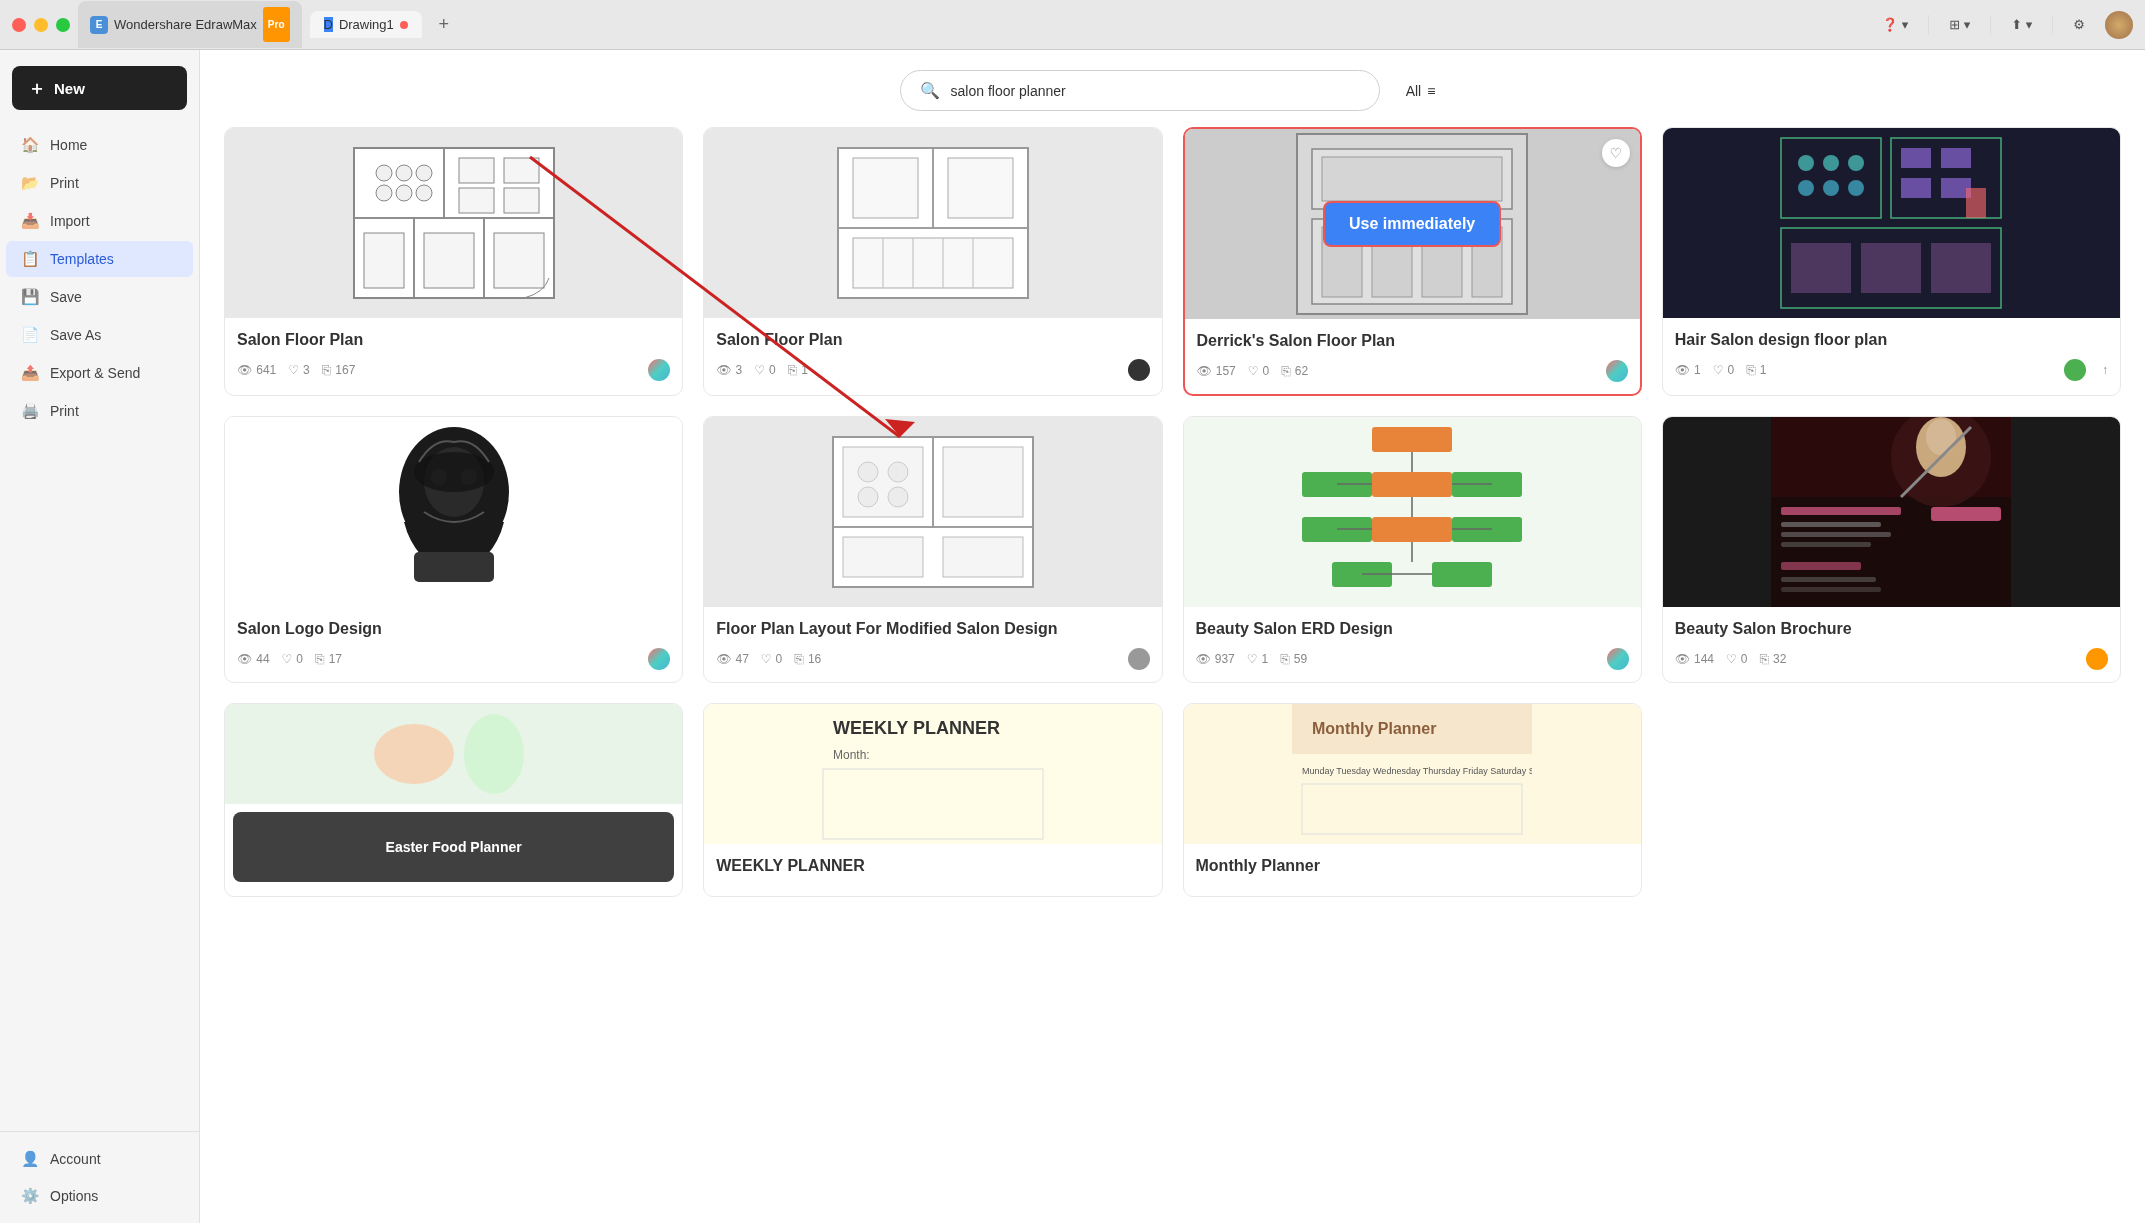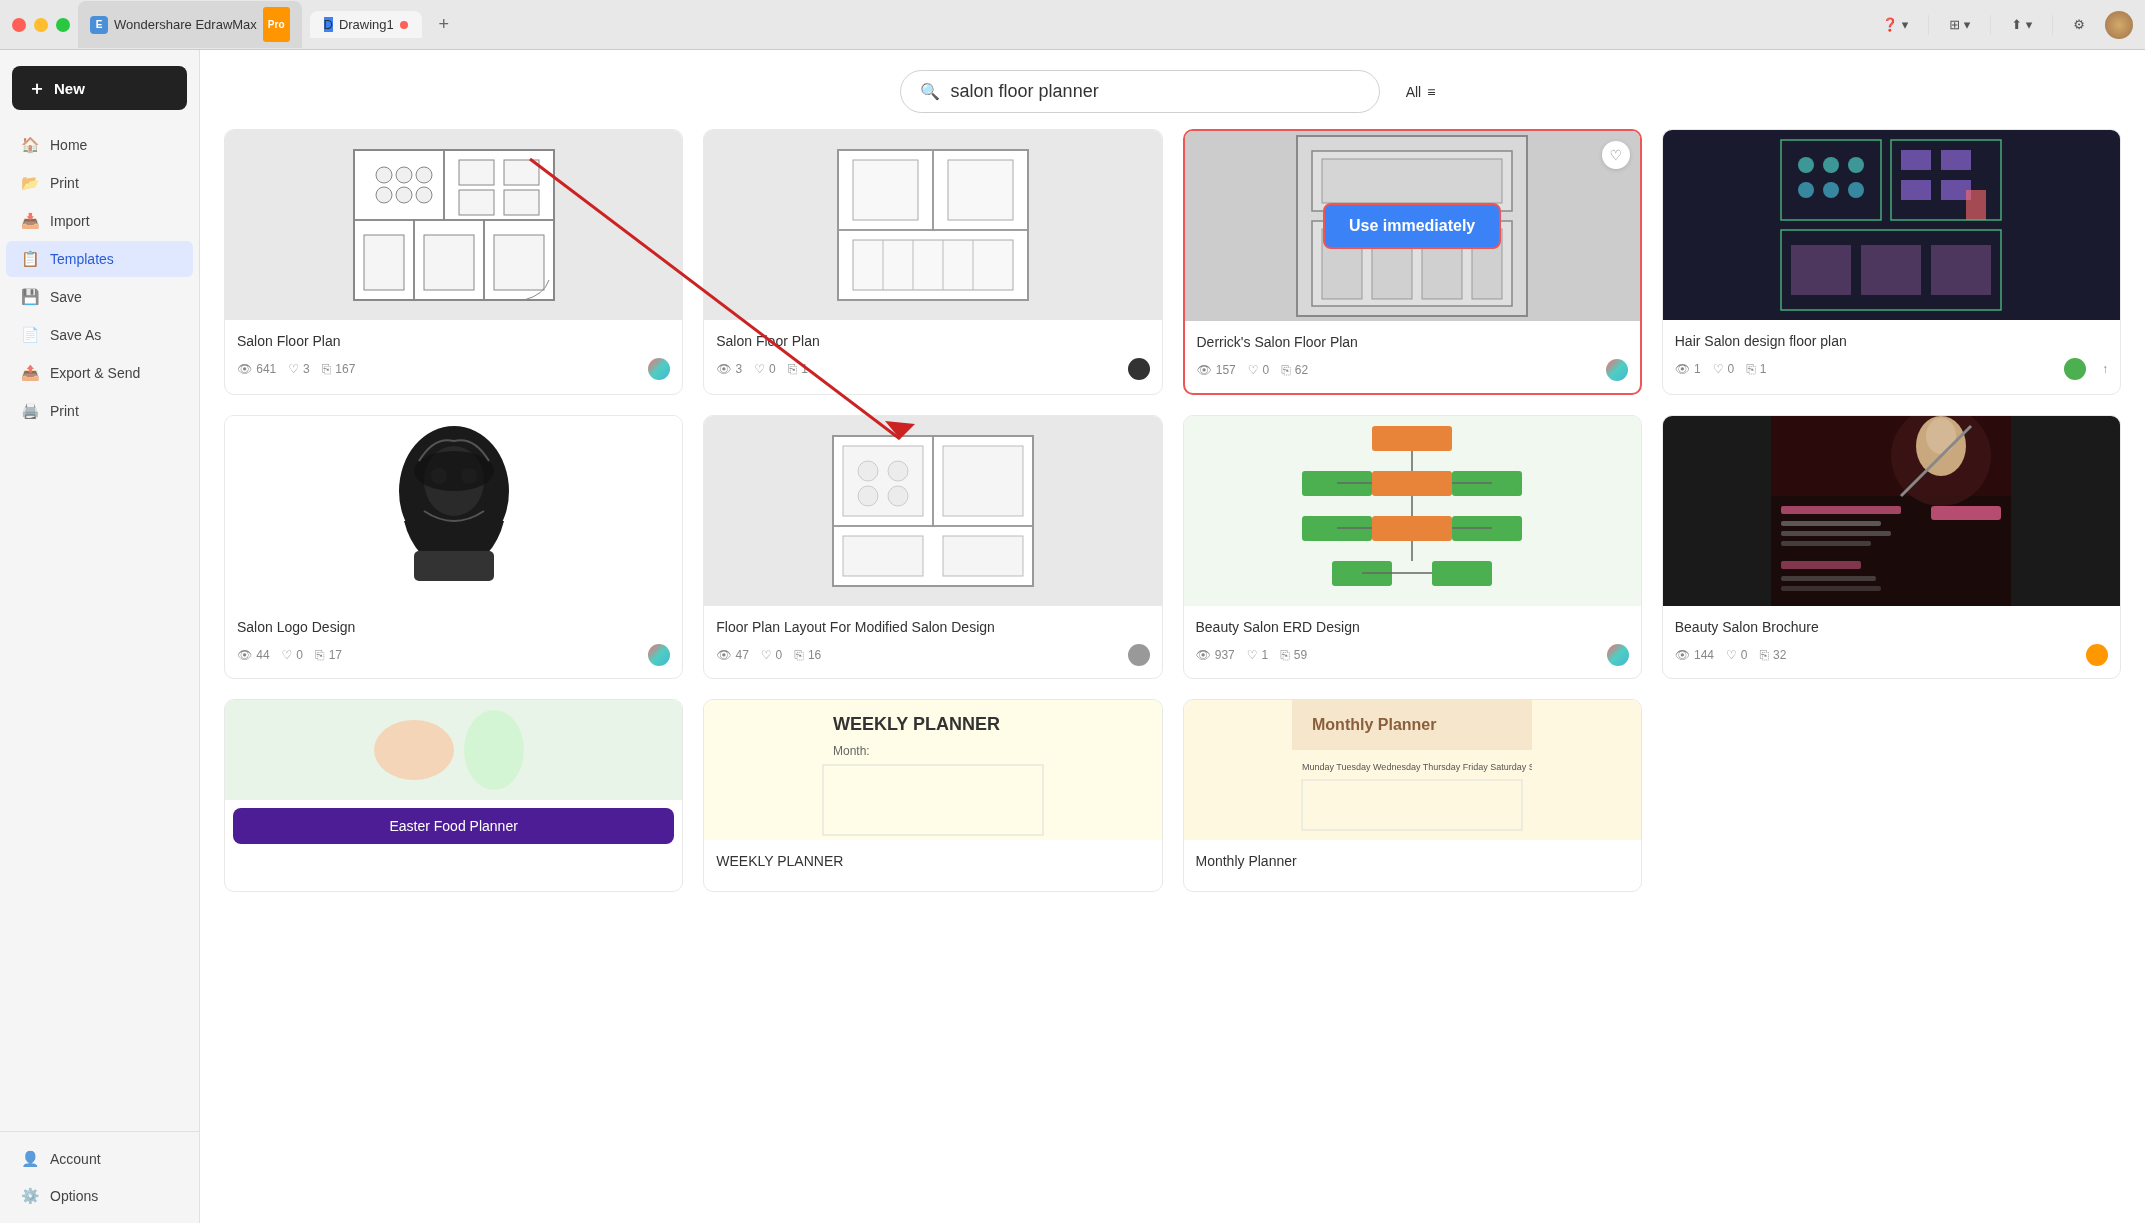--- a/index.html
+++ b/index.html
@@ -95,21 +95,21 @@
       position: relative;
     }
     .search-box {
       display: flex; align-items: center;
       border: 1.5px solid #d0d0d0; border-radius: 24px;
       padding: 10px 20px; gap: 10px;
       width: 480px; background: white;
     }
     .search-icon { color: #888; font-size: 16px; }
     .search-input {
-      border: none; outline: none; font-size: 18px; color: #333;
+      border: none; outline: none; font-size: 14px; color: #333;
       flex: 1; background: transparent;
     }
     .all-filter {
       display: flex; align-items: center; gap: 6px;
       font-size: 14px; color: #333; cursor: pointer;
       padding: 6px 10px; border-radius: 4px;
     }
 
     
     .templates-area {
@@ -151,21 +151,21 @@
       color: white;
       border: 2px solid #e55;
       border-radius: 8px;
       padding: 12px 24px;
       font-size: 16px;
       font-weight: 600;
       cursor: pointer;
       white-space: nowrap;
     }
     .template-info { padding: 12px; }
-    .template-title { font-size: 14px; color: #333; font-weight: 400; margin-bottom: 8px; line-height: 1.3; }
+    .template-title { font-size: 16px; color: #333; font-weight: 700; margin-bottom: 8px; line-height: 1.3; }
     .template-stats {
       display: flex; align-items: center; gap: 12px;
       font-size: 12px; color: #888;
     }
     .stat { display: flex; align-items: center; gap: 4px; }
     .author-avatar { width: 22px; height: 22px; border-radius: 50%; background: #c8a87c; margin-left: auto; }
     .author-avatar.green { background: #4caf50; }
     .author-avatar.multi { background: linear-gradient(135deg, #ff6b6b, #4ecdc4, #45b7d1); }
     .author-avatar.dark { background: #333; }
     .author-avatar.orange { background: #ff9800; }
@@ -541,21 +541,21 @@
         </div>
 
         <div class="template-card" style="overflow:hidden;">
           <div class="template-thumbnail" style="background:#e8f4e8;height:100px;">
             <svg width="240" height="100" viewBox="0 0 240 100" fill="none">
               <rect width="240" height="100" fill="#e8f4e8"></rect>
               <ellipse cx="80" cy="50" rx="40" ry="30" fill="#f5d5b8"></ellipse>
               <ellipse cx="160" cy="50" rx="30" ry="40" fill="#d4f5d4"></ellipse>
             </svg>
           </div>
-          <button style="width:calc(100% - 16px);margin:8px;background:#4c1d95;color:white;border:none;border-radius:8px;padding:10px;font-size:14px;font-weight:400;cursor:pointer;">Easter Food Planner</button>
+          <button style="width:calc(100% - 16px);margin:8px;background:#404040;color:white;border:none;border-radius:8px;padding:27px;font-size:14px;font-weight:700;cursor:pointer;">Easter Food Planner</button>
         </div>
 
         <div class="template-card" style="overflow:hidden;">
           <div class="template-thumbnail" style="background:#fffde7;height:140px;">
             <svg width="240" height="140" viewBox="0 0 240 140" fill="none">
               <rect width="240" height="140" fill="#fffde7"></rect>
               <text x="20" y="30" fill="#333" font-size="18" font-weight="bold">WEEKLY PLANNER</text>
               <text x="20" y="55" fill="#666" font-size="12">Month:</text>
               <rect x="10" y="65" width="220" height="70" fill="none" stroke="#ddd" stroke-width="1"></rect>
             </svg>

